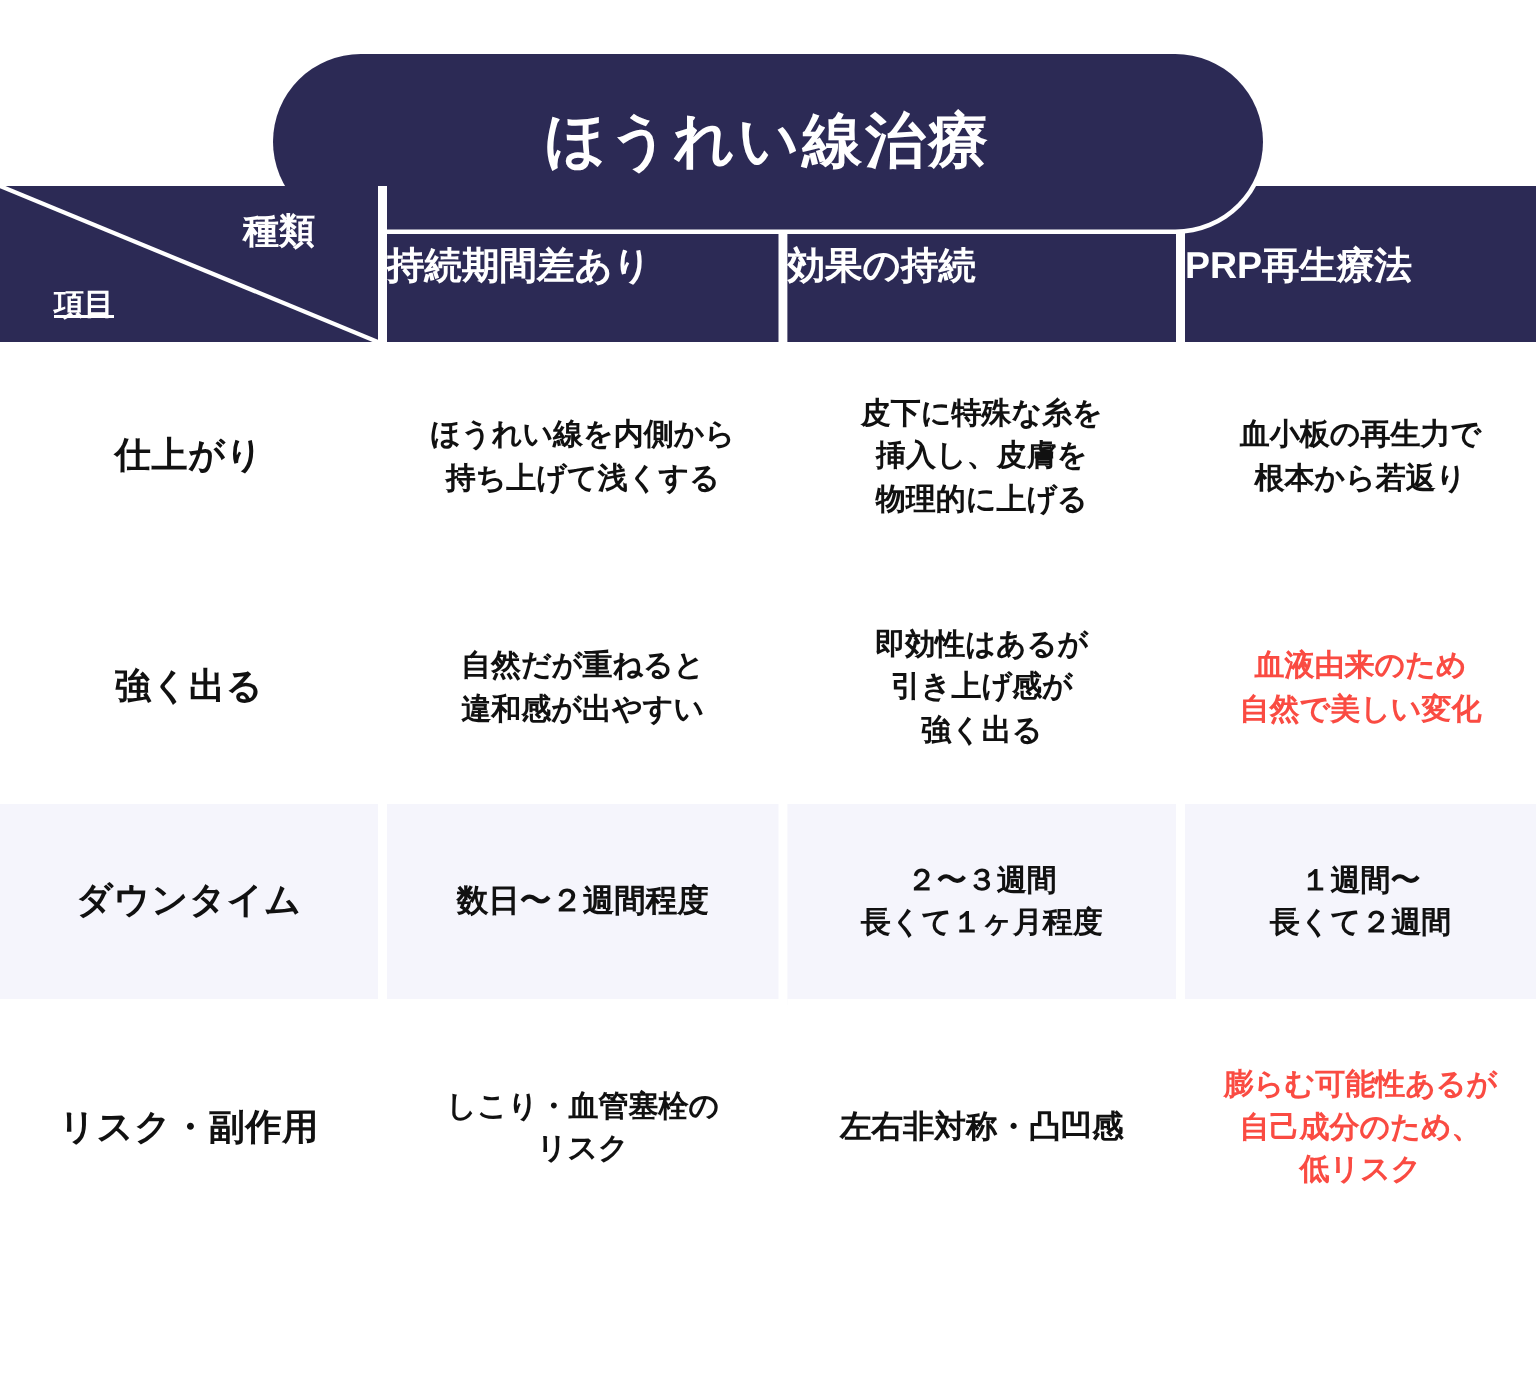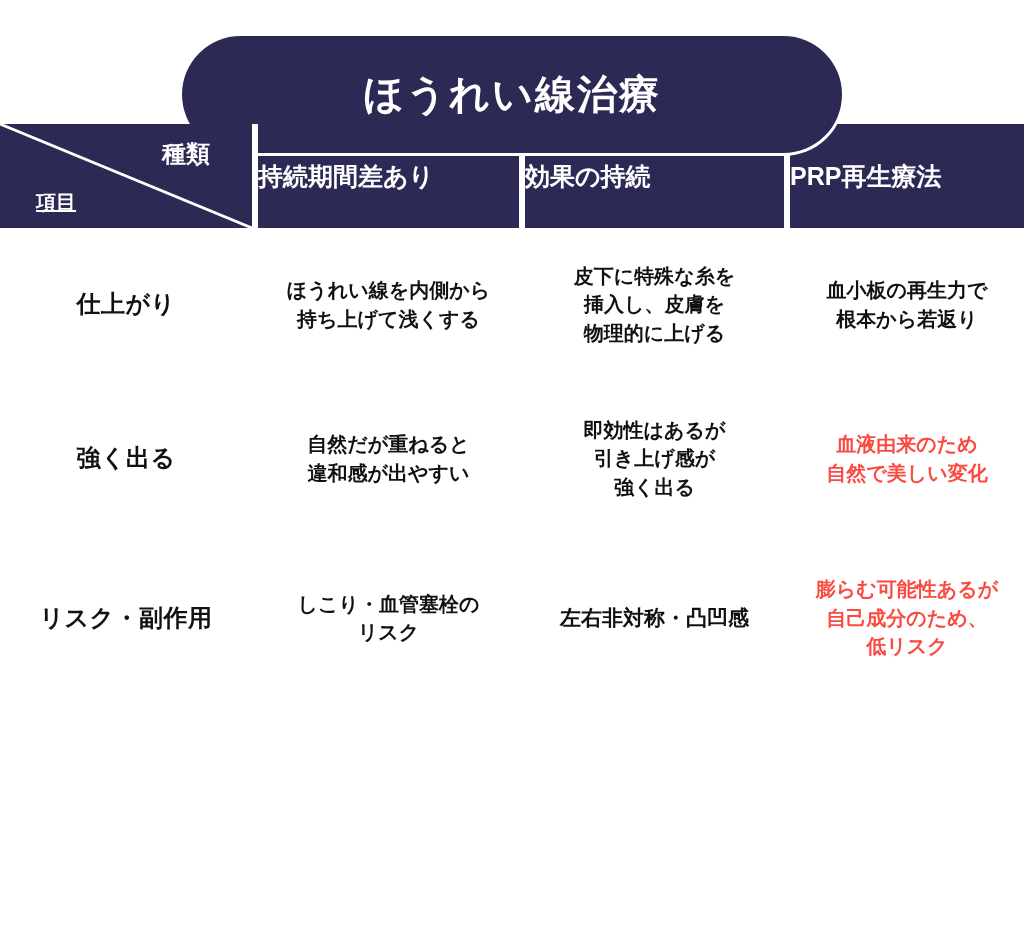--- a/index.html
+++ b/index.html
@@ -178,20 +178,26 @@
         <td class="body-cell narrow"><span>ほうれい線を内側から<br>持ち上げて浅くする</span></td>
         <td class="body-cell narrow"><span>皮下に特殊な糸を<br>挿入し、皮膚を<br>物理的に上げる</span></td>
         <td class="body-cell narrow"><span>血小板の再生力で<br>根本から若返り</span></td>
       </tr>
       <tr class="plain r3">
         <td class="label-cell">強く出る</td>
         <td class="body-cell narrow"><span>自然だが重ねると<br>違和感が出やすい</span></td>
         <td class="body-cell narrow"><span>即効性はあるが<br>引き上げ感が<br>強く出る</span></td>
         <td class="body-cell accent narrow"><span>血液由来のため<br>自然で美しい変化</span></td>
       </tr>
+      <tr class="shade r4">
+        <td class="label-cell">ダウンタイム</td>
+        <td class="body-cell"><span>数日〜２週間程度</span></td>
+        <td class="body-cell narrow"><span>２〜３週間<br>長くて１ヶ月程度</span></td>
+        <td class="body-cell narrow"><span>１週間〜<br>長くて２週間</span></td>
+      </tr>
       <tr class="plain r5">
         <td class="label-cell">リスク・副作用</td>
         <td class="body-cell narrow"><span>しこり・血管塞栓の<br>リスク</span></td>
         <td class="body-cell"><span>左右非対称・凸凹感</span></td>
         <td class="body-cell accent narrow"><span>膨らむ可能性あるが<br>自己成分のため、<br>低リスク</span></td>
       </tr>
     </tbody>
 </table>
 
 </body></html>

